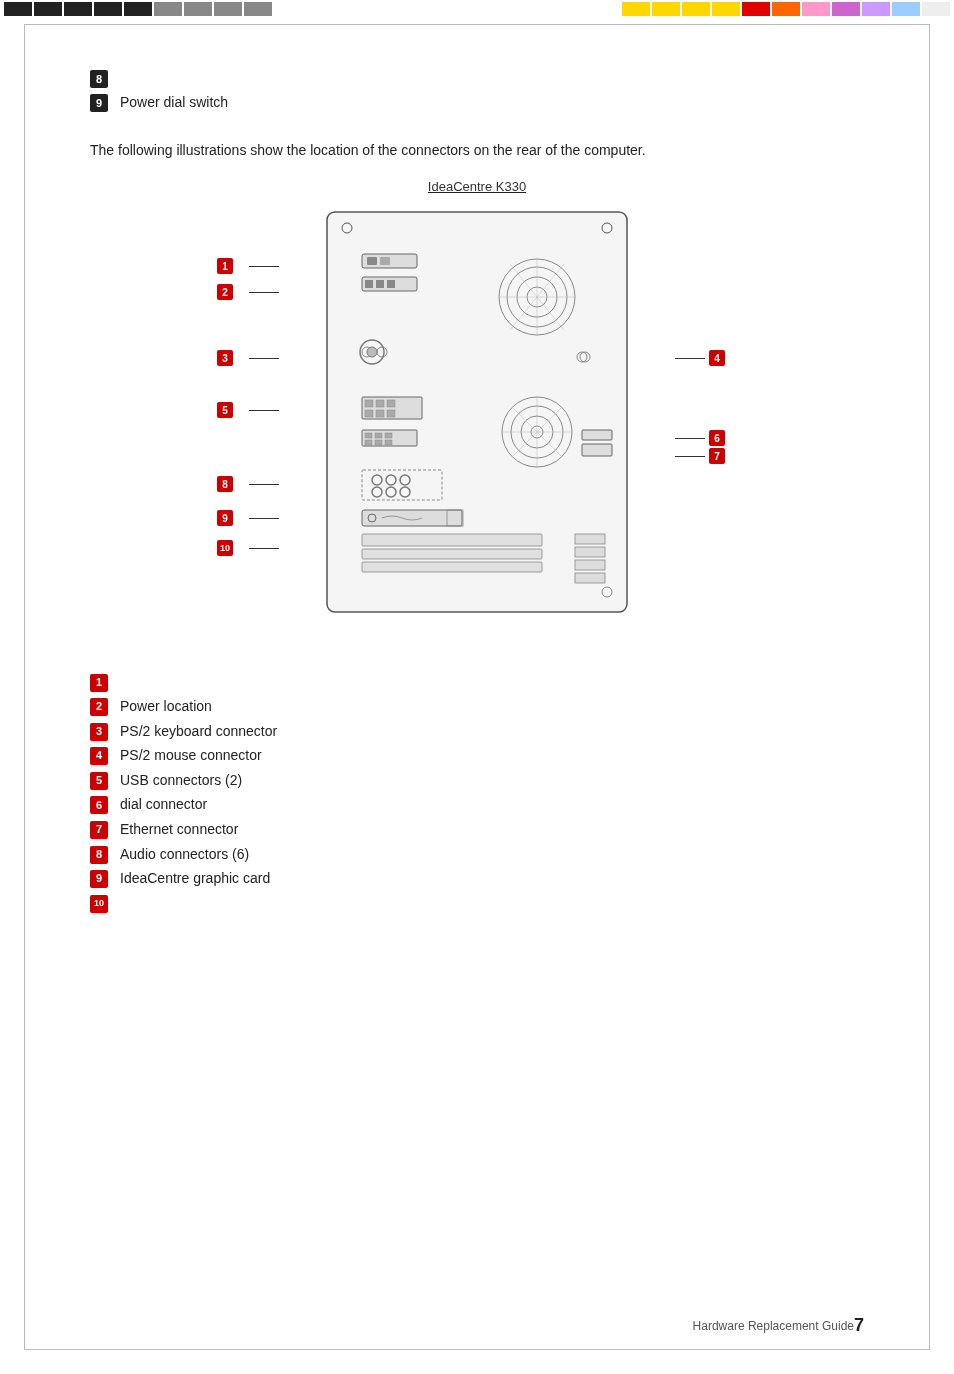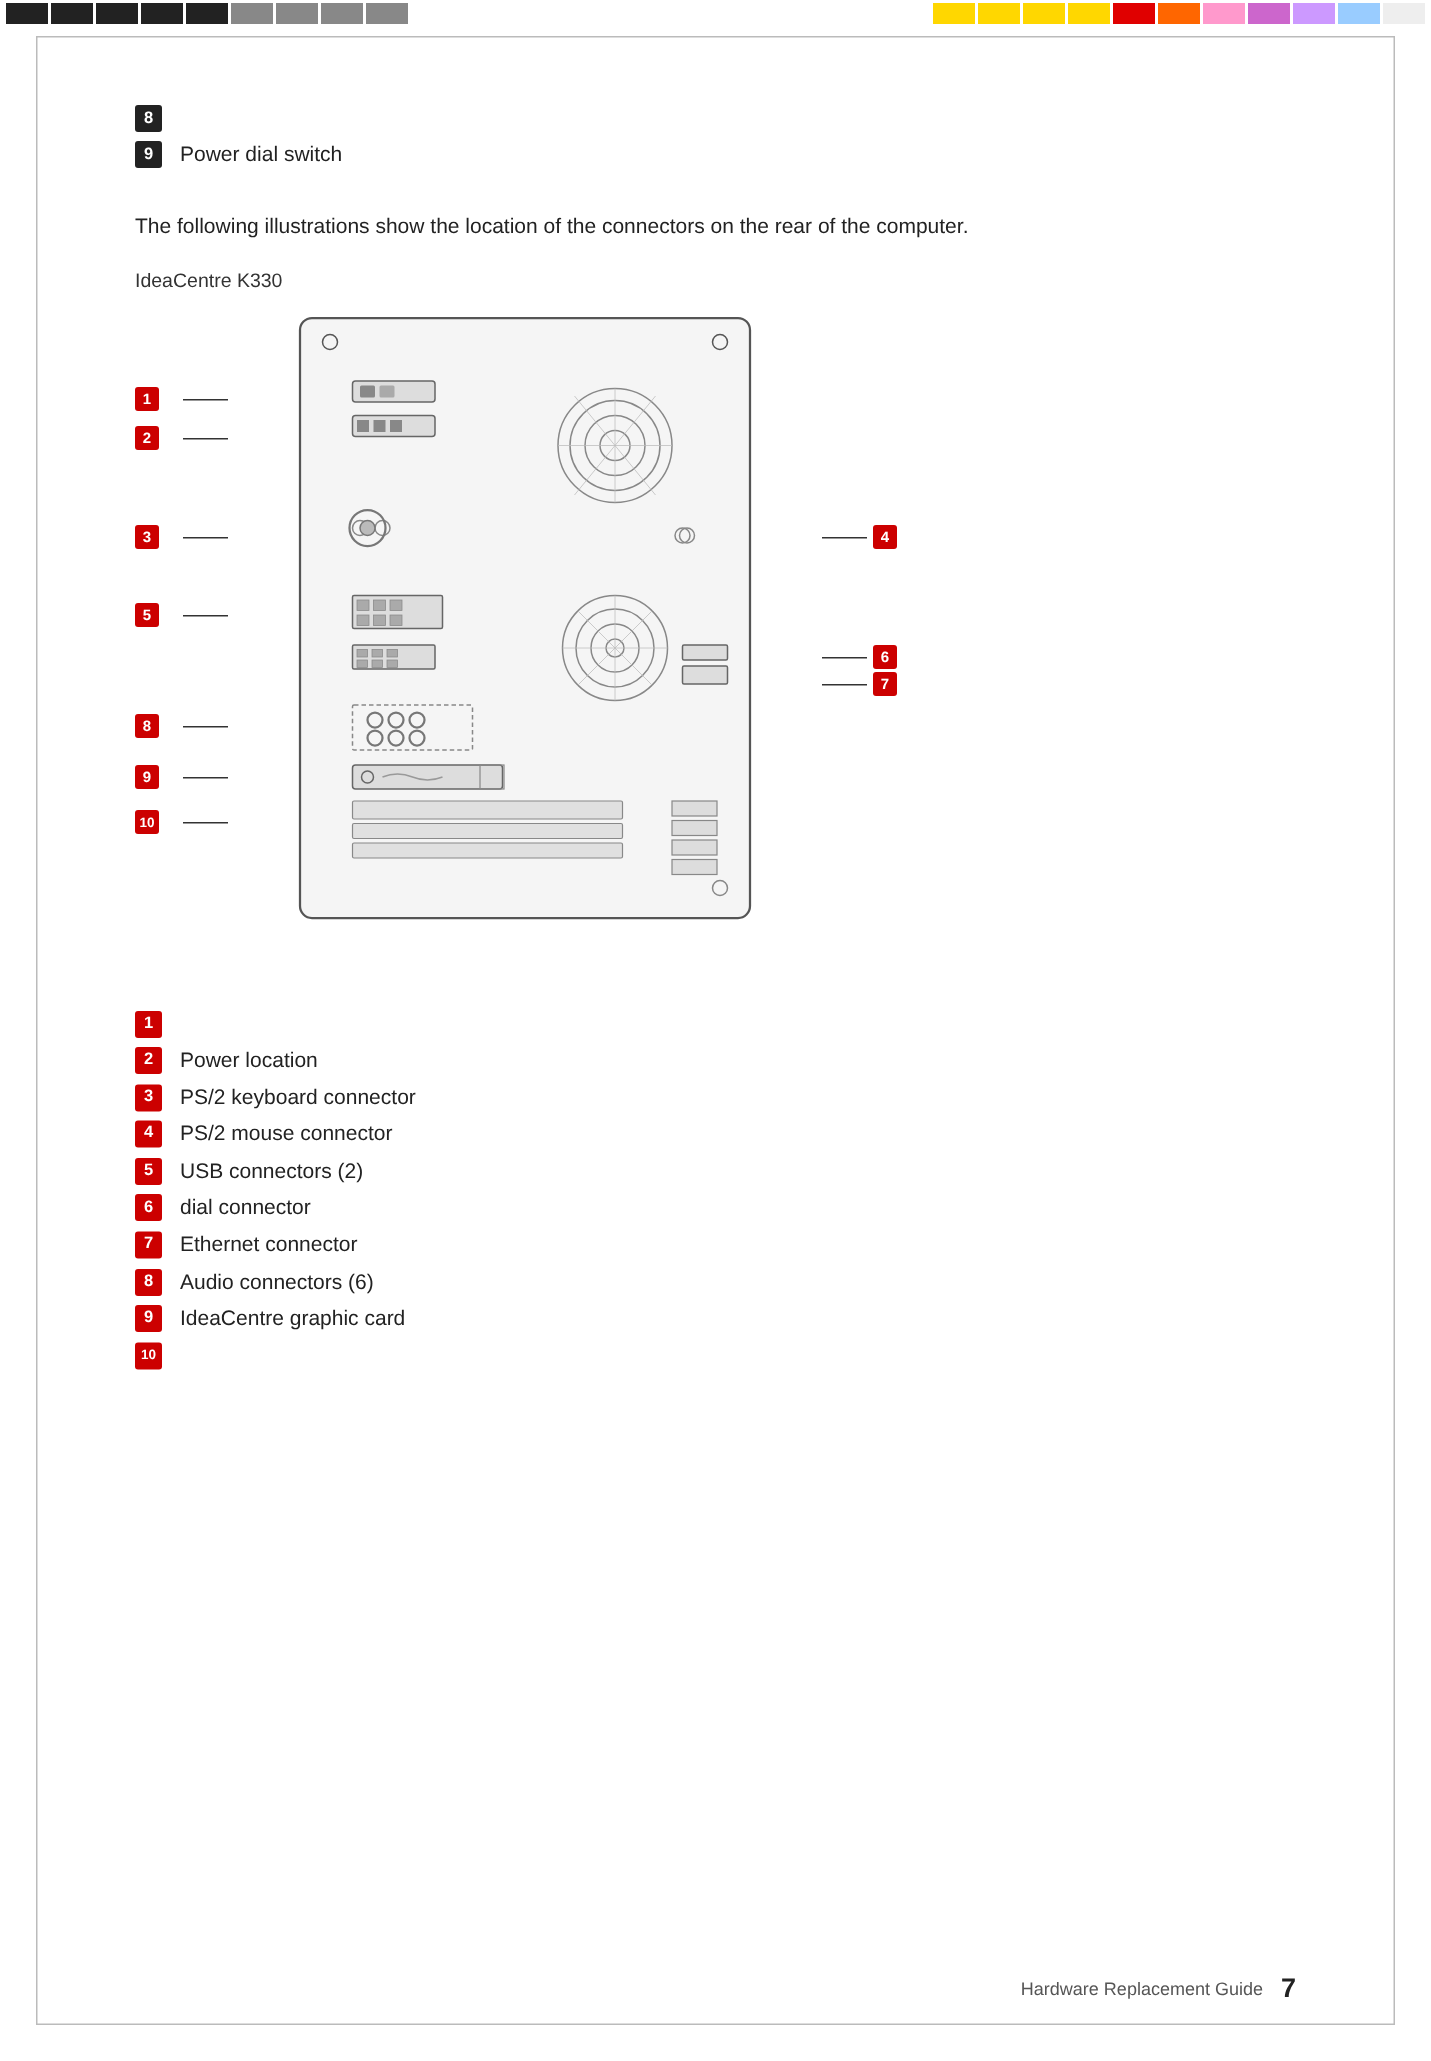--- a/index.html
+++ b/index.html
@@ -70,21 +70,23 @@
       font-weight: bold;
       margin-bottom: 10px;
       border-bottom: 2px solid #333;
       padding-bottom: 6px;
       display: inline-block;
     }
     .section-desc { margin-bottom: 18px; line-height: 1.5; }
 
     
     .diagram-area {
+      text-align: center;
       margin-bottom: 28px;
+      text-decoration: underline;
     }
     .diagram-label {
       font-size: 13px;
       margin-bottom: 8px;
       color: #333;
     }
     .diagram-container {
       position: relative;
       display: inline-block;
       margin: 0 auto;
@@ -110,21 +112,21 @@
 
     
     .footer {
       position: absolute;
       bottom: 38px;
       right: 90px;
       font-size: 12px;
       color: #555;
       display: flex;
       align-items: center;
-      gap: 12px;
+      gap: 0;
     }
     .footer-page {
       font-size: 18px;
       font-weight: bold;
       color: #222;
     }
   </style>
 </head>
 <body>
 

